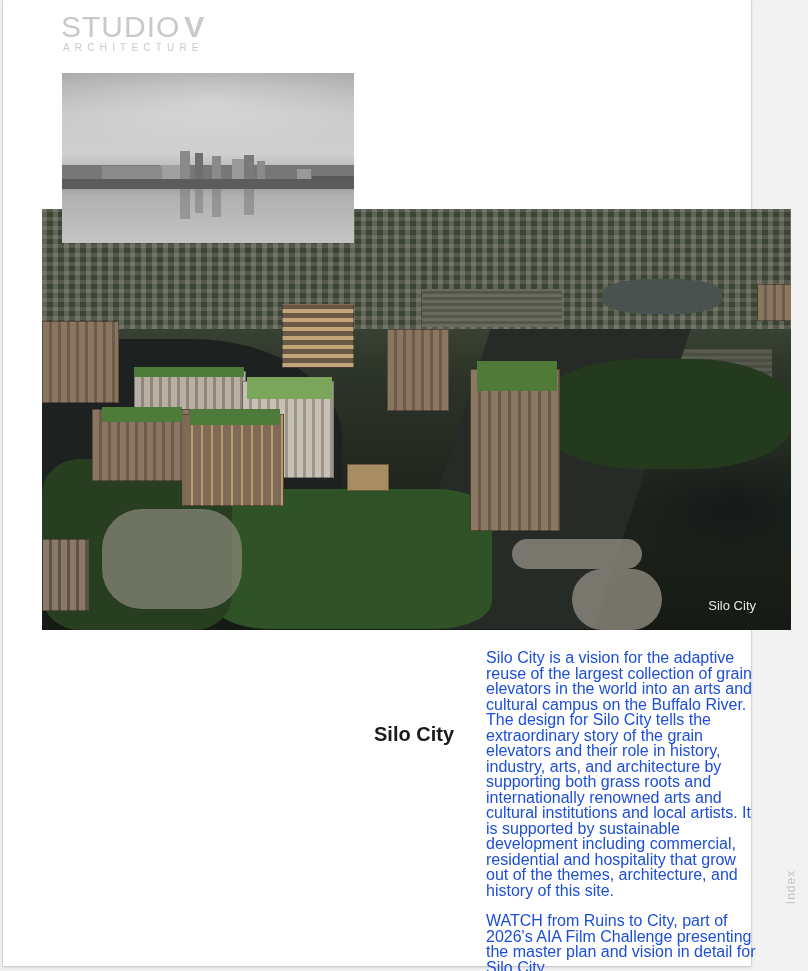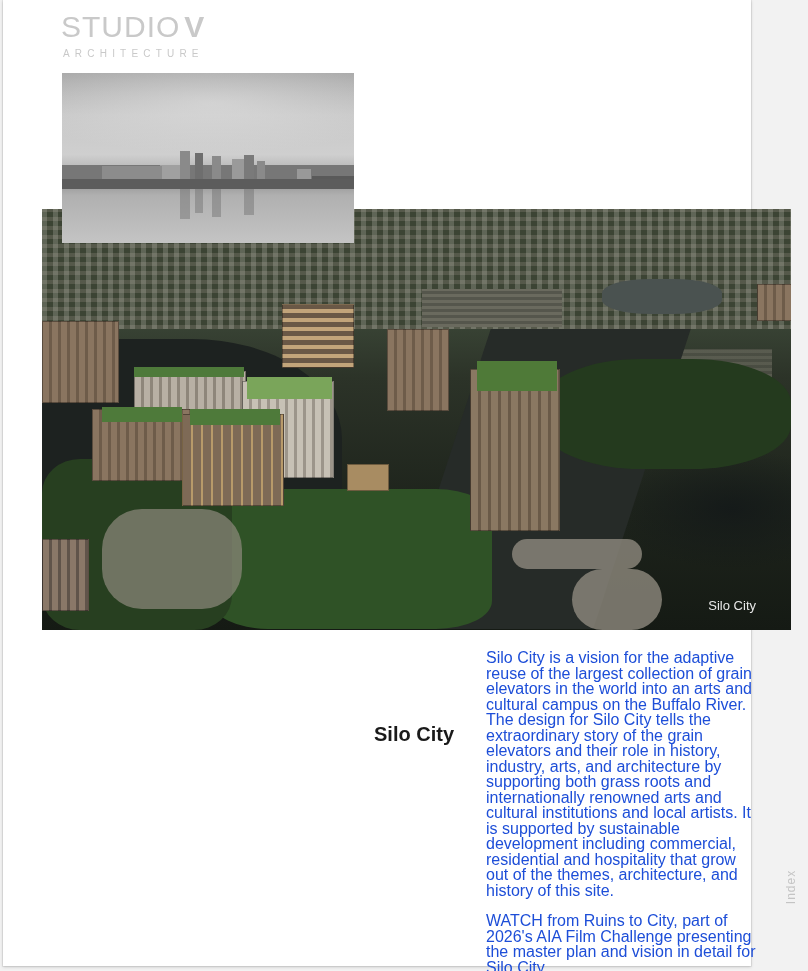--- a/index.html
+++ b/index.html
@@ -4,21 +4,21 @@
 <style>
   html, body { margin: 0; padding: 0; background: #f2f2f2; }
   body { width: 808px; height: 971px; position: relative; overflow: hidden;
          font-family: "Liberation Sans", "DejaVu Sans", sans-serif; }
   .page { position: absolute; left: 3px; top: 0; width: 748px; height: 966px;
           background: #ffffff; box-shadow: 0 1px 3px rgba(0,0,0,0.18), 0 0 0 1px #e4e4e4; }
 
   .logo { position: absolute; left: 58px; top: 12px; color: #c9c9c9; }
   .logo-main { font-size: 30px; letter-spacing: 1px; line-height: 30px; font-weight: 300; }
   .logo-main b { font-weight: 700; margin-left: 4px; }
-  .logo-sub { font-size: 10px; letter-spacing: 5.2px; margin-top: 6px; margin-left: 2px; }
+  .logo-sub { font-size: 10px; letter-spacing: 5.2px; margin-left: 2px; }
 
   
   .aerial { position: absolute; left: 39px; top: 209px; width: 749px; height: 421px; overflow: hidden;
             background:
               radial-gradient(ellipse 120px 60px at 690px 300px, rgba(20,25,25,0.9), transparent),
               linear-gradient(180deg, #5a6050 0%, #3e4a3a 22%, #2c3328 40%, #1e241c 70%, #151a14 100%); }
   .aerial .river { position: absolute; background: #2a2f2c; }
   .aerial .bldg { position: absolute; border: 1px solid rgba(0,0,0,0.35);
                   background: repeating-linear-gradient(90deg, #8a7560 0 6px, #6e5c4a 6px 9px); }
   .aerial .roof { position: absolute; background: #4e7a3a; }

